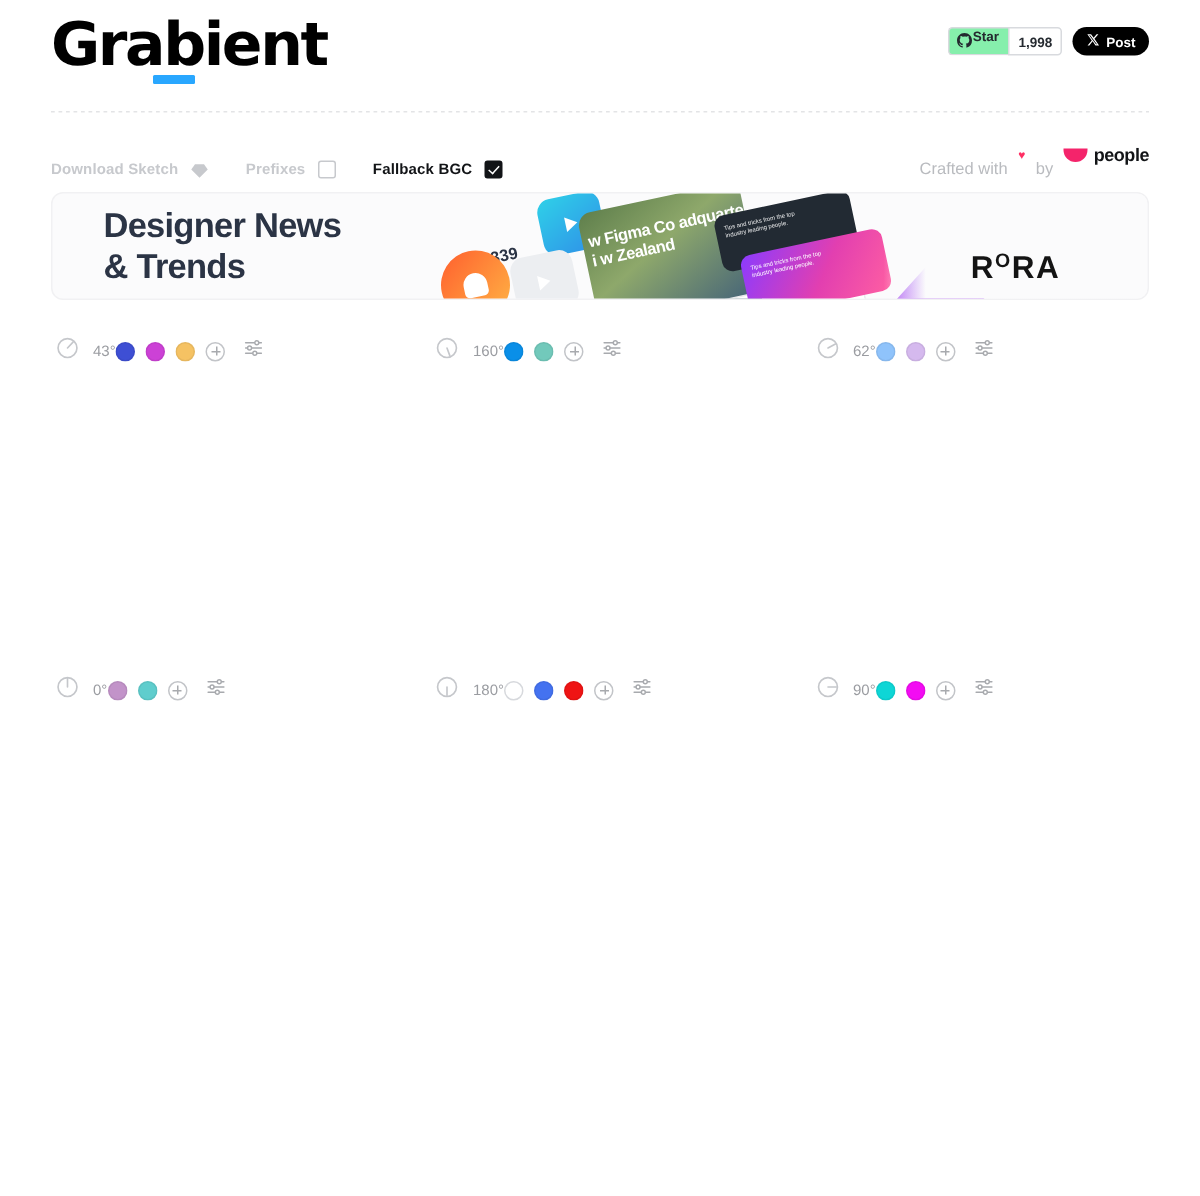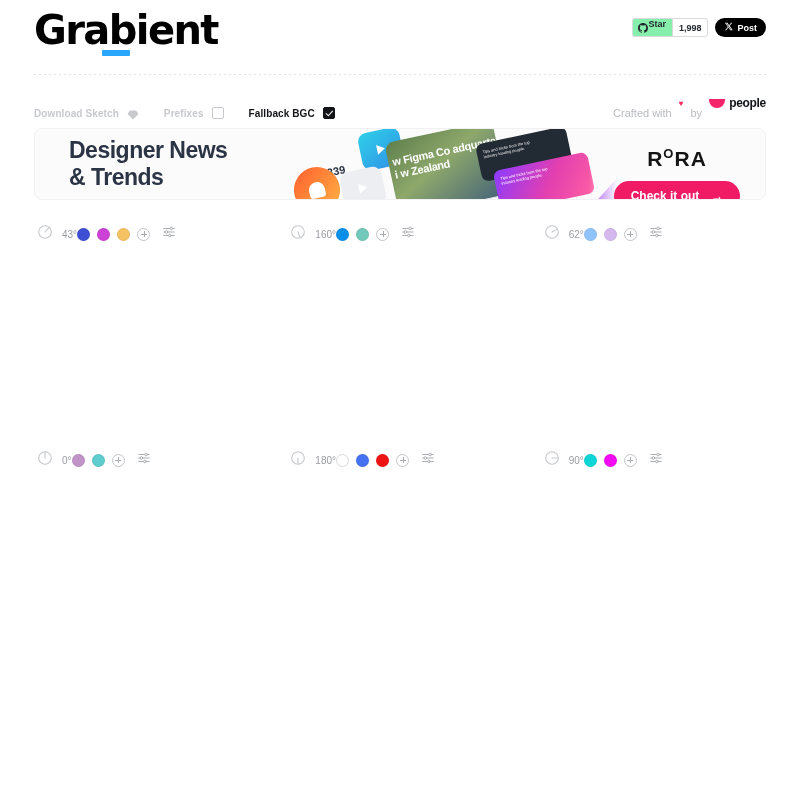--- a/index.html
+++ b/index.html
@@ -317,24 +317,20 @@
       </div>
       <div class="art-purple"></div>
     </div>
 
     <div class="banner-right">
       <div class="rora">
         <span>R</span>
         <sup>O</sup>
         <span>RA</span>
       </div>
-      <div class="cta">
-        <span>Check it out</span>
-        <span>→</span>
-      </div>
     </div>
   </div>
 
   <div class="grid" id="grid">
       <div class="card">
         <div class="swatch" style="background: linear-gradient(43deg, rgb(91, 110, 232) 0%, rgb(210, 74, 224) 28%, rgb(232, 97, 196) 50%, rgb(240, 107, 176) 62%, rgb(245, 169, 122) 82%, rgb(252, 210, 122) 100%);"></div>
         <div class="card-bar">
           <div class="angle-group">
             <span><svg width="16" height="16" viewBox="0 0 16 16">
                 <circle cx="8" cy="8" r="6.3" fill="none" stroke="#c5c7cb" stroke-width="1.1"></circle>

